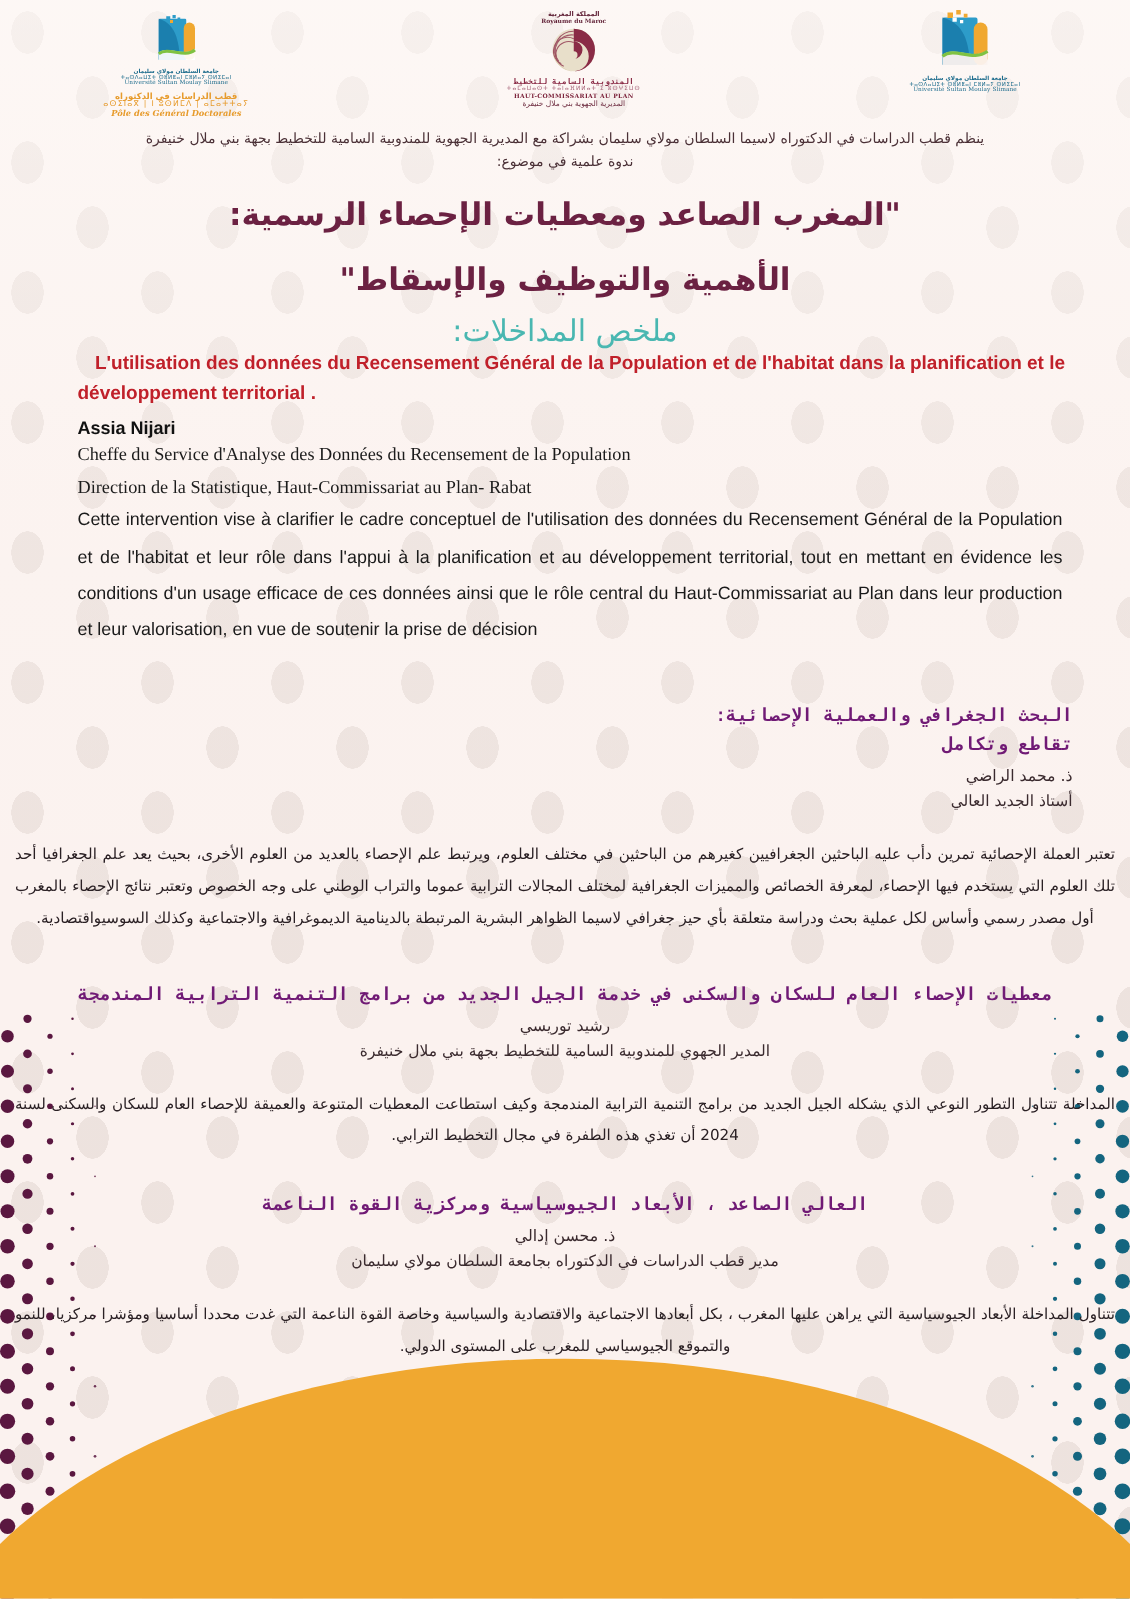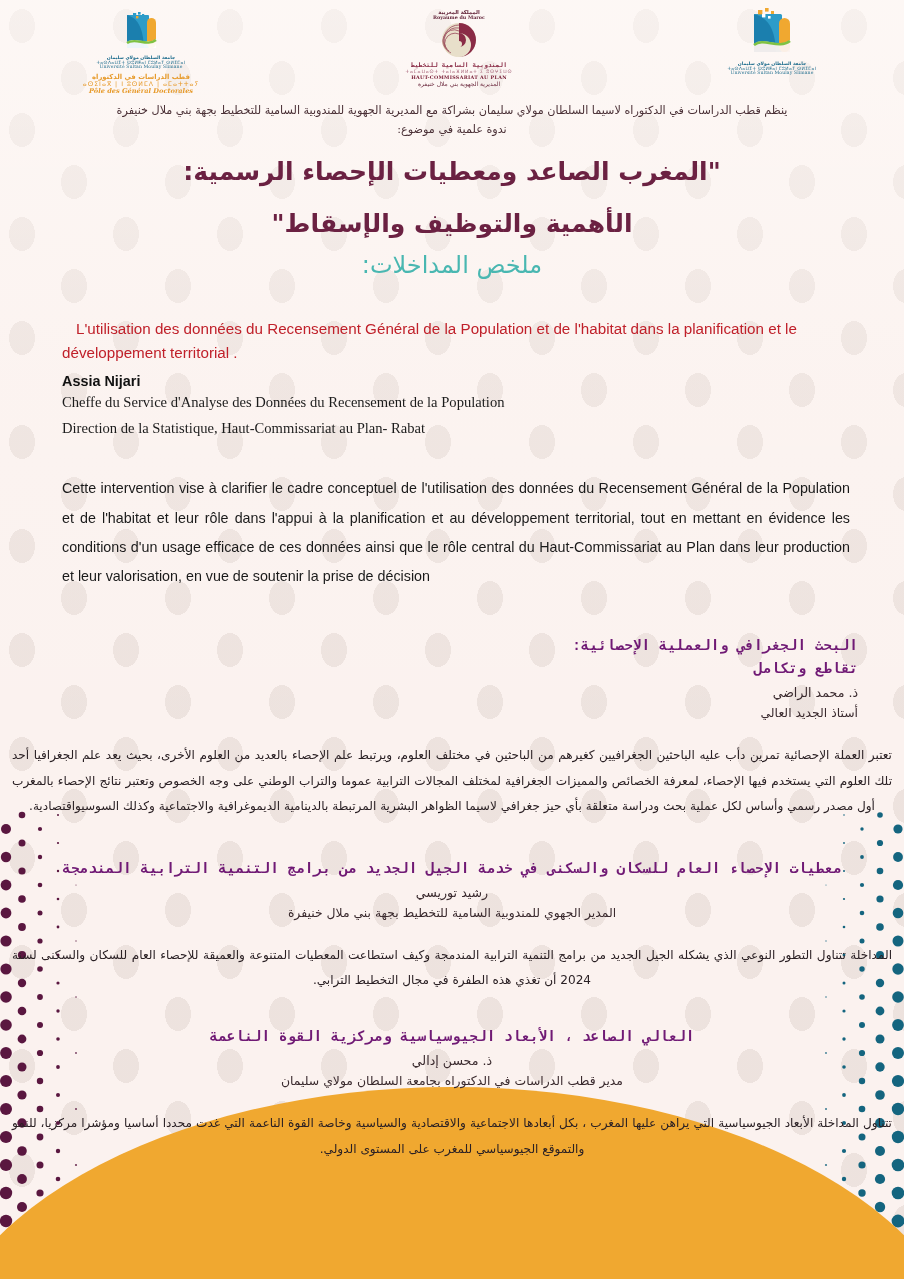--- a/index.html
+++ b/index.html
@@ -137,24 +137,23 @@
     font-size: 24px;
     margin-top: 8px;
     letter-spacing: .4px;
   }
 
   
   .section { margin: 0 46px; }
 
   .fr-title {
     color: #c0202a;
-    font-weight: normal;
+    font-weight: bold;
     font-size: 15.2px;
     line-height: 1.62;
-    margin-top: 38px;
     padding-left: 16px;
     text-indent: 14px;
   }
   .fr-author {
     color: #111;
     font-weight: bold;
     font-size: 14.4px;
     margin-top: 7px;
     padding-left: 16px;
   }
@@ -164,21 +163,20 @@
     font-size: 14.6px;
     line-height: 1.62;
     margin-top: 2px;
     padding-left: 16px;
   }
   .fr-body {
     color: #1a1a1a;
     font-size: 14.3px;
     line-height: 2.05;
     text-align: justify;
-    margin-top: 34px;
     padding: 0 8px 0 16px;
   }
 
   
   .ar-block { direction: rtl; text-align: right; }
 
   .ar-title {
     color: #701a75;
     font-family: Liberation Mono, monospace;
     font-weight: bold;

